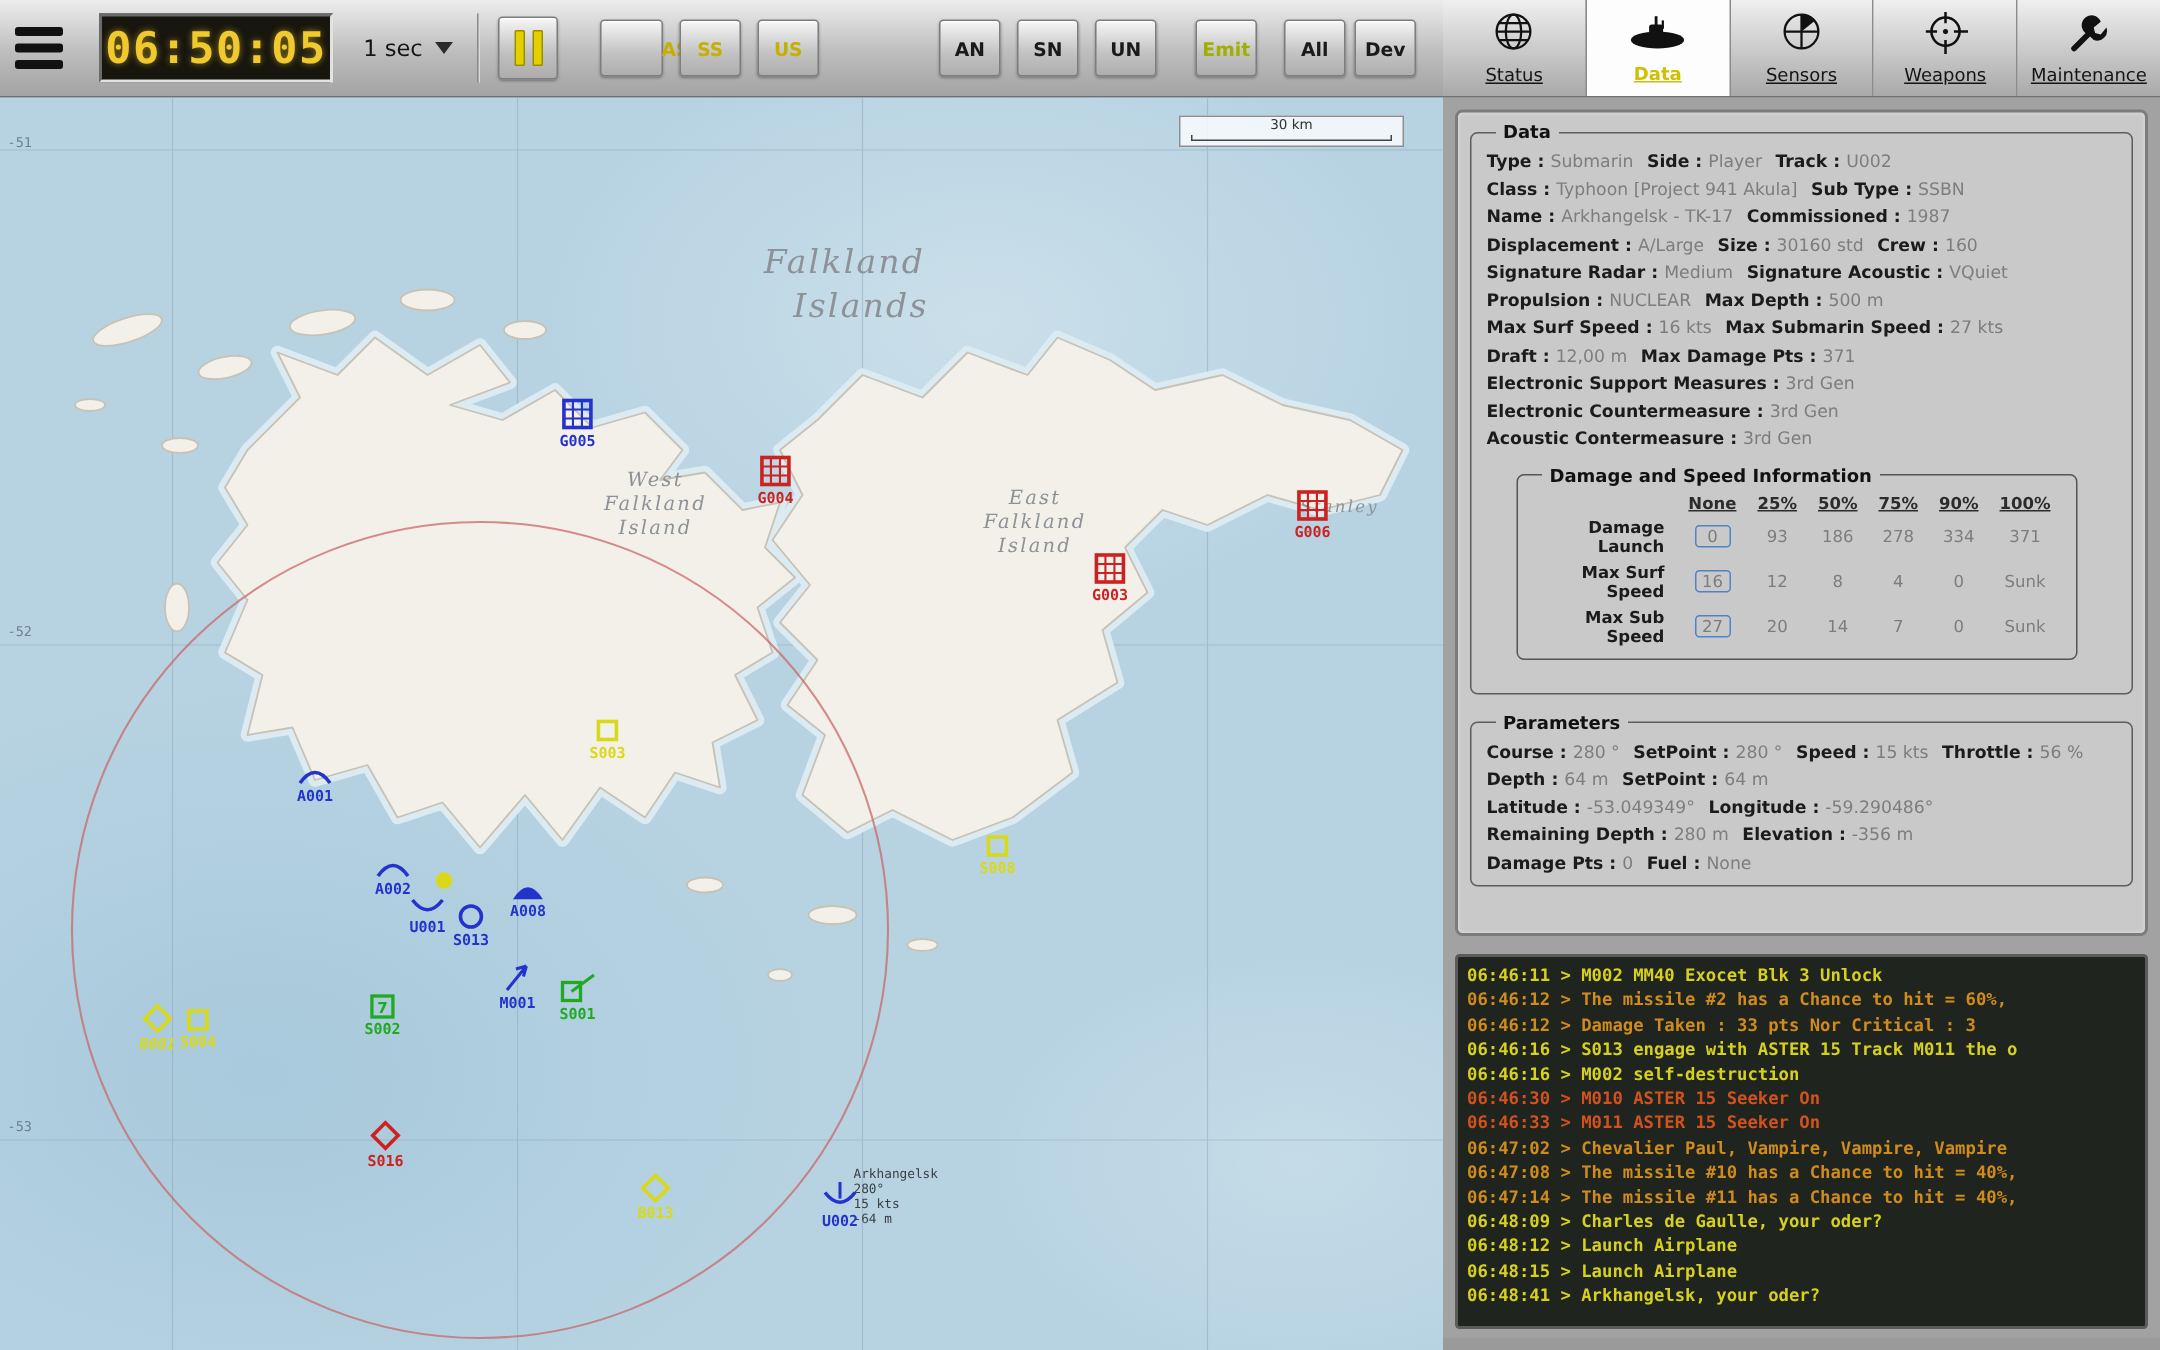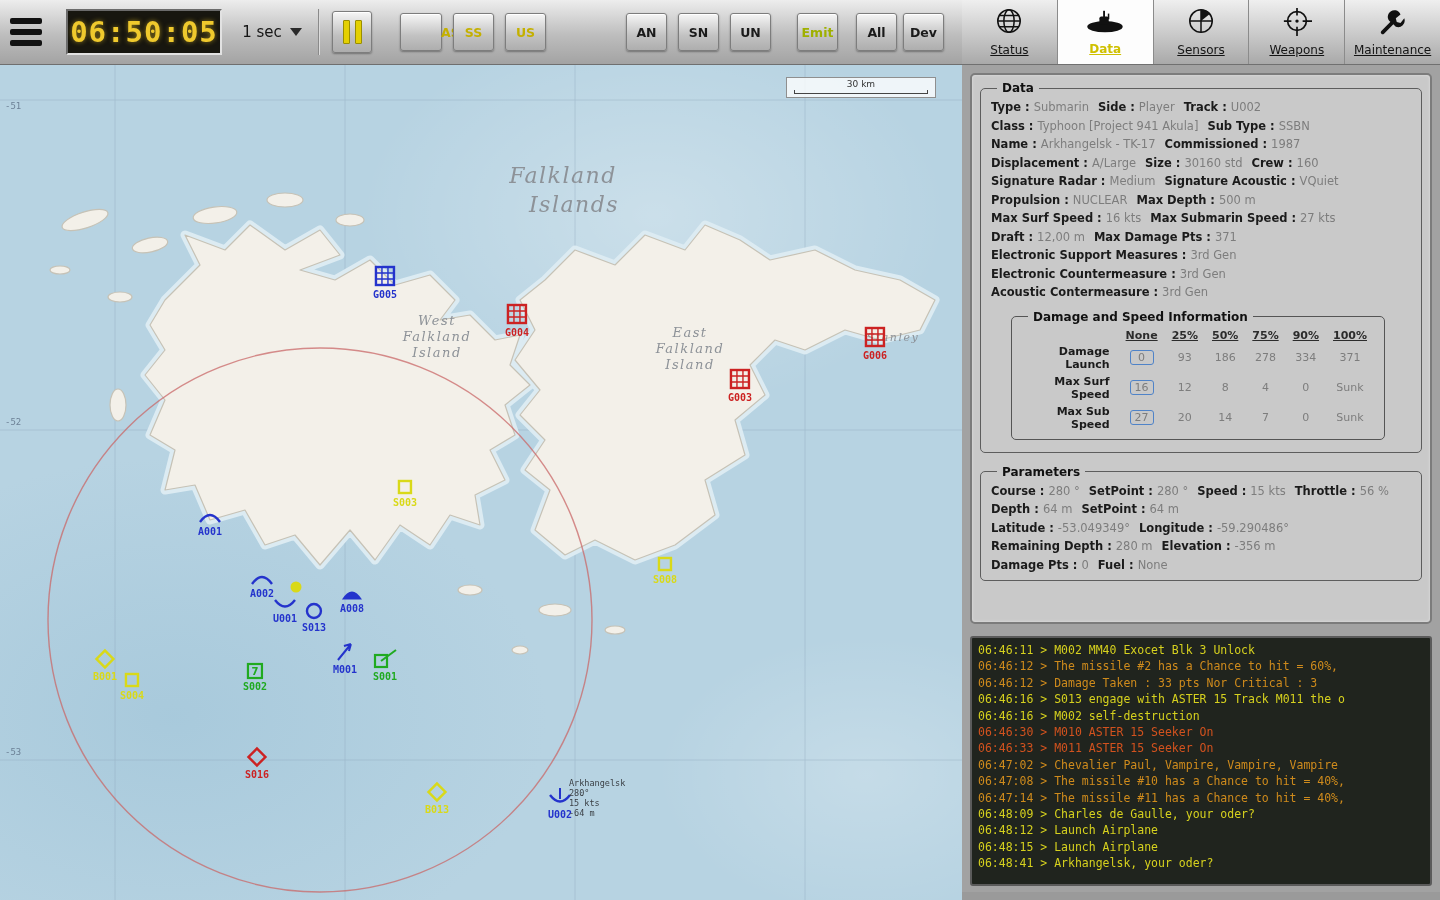--- a/index.html
+++ b/index.html
@@ -72,34 +72,34 @@
   
   #infopanel{position:absolute;left:962px;top:65px;width:478px;height:565px;
     background:#a2a2a2;padding:8px 8px 6px}
   #panel-inner{width:100%;height:100%;background:#c9c9c9;border:2px solid #7c7c7c;
     border-radius:5px;padding:6px 4px;box-shadow:inset 0 0 3px rgba(255,255,255,.5)}
   fieldset{border:1px solid #5d5d5d;border-radius:5px;padding:3px 10px 6px;margin:0 4px 12px}
   legend{font-size:12px;font-weight:bold;color:#111;padding:0 5px;margin-left:6px}
   .info-row{font-size:11.5px;line-height:18.5px;white-space:nowrap;overflow:hidden}
   .lbl{font-weight:bold;color:#1b1b1b}
   .val{color:#7d7d7d;margin-right:9px}
-  #damage-fieldset{margin:8px 26px 6px 20px;border-color:#555}
+  #damage-fieldset{margin:8px 26px 16px 20px;border-color:#555}
   #damage-table{border-collapse:collapse;font-size:11px;margin:1px auto 0}
   #damage-table th{font-weight:bold;color:#2c2c2c;text-decoration:underline;padding:1px 7px;text-align:center}
   #damage-table td{color:#7d7d7d;padding:2px 7px;text-align:center}
   #damage-table td.rowlbl{font-weight:bold;color:#1b1b1b;text-align:right;padding-right:9px}
   .boxed{display:inline-block;min-width:24px;border:1.5px solid #4f83c8;border-radius:3px;padding:0 4px}
 
   
   #consolewrap{position:absolute;left:962px;top:630px;width:478px;height:262px;
     background:#a2a2a2;padding:6px 8px}
   #console{width:100%;height:100%;background:#20241e;border:2px solid #5b5b5b;border-radius:3px;
     padding:4px 6px;overflow:hidden;
     font-family:"DejaVu Sans Mono","Liberation Mono",monospace;
-    font-size:11.5px;font-weight:normal;line-height:16.4px;white-space:nowrap}
+    font-size:11.5px;font-weight:bold;line-height:16.4px;white-space:nowrap}
   .log-yellow{color:#d6d11e}
   .log-orange{color:#cf8b1c}
   .log-red{color:#d2521e}
 </style>
 </head>
 <body>
 
 <div id="app">
 
   <div id="toolbar">
@@ -167,21 +167,21 @@
     <div id="map-labels">
         <div class="place" style="left: 563px; top: 98px; font-size: 22px;">Falkland</div>
         <div class="place" style="left: 574px; top: 127px; font-size: 22px;">Islands</div>
         <div class="place" style="left: 437px; top: 248px; font-size: 13px;">West</div>
         <div class="place" style="left: 437px; top: 264px; font-size: 13px;">Falkland</div>
         <div class="place" style="left: 437px; top: 280px; font-size: 13px;">Island</div>
         <div class="place" style="left: 690px; top: 260px; font-size: 13px;">East</div>
         <div class="place" style="left: 690px; top: 276px; font-size: 13px;">Falkland</div>
         <div class="place" style="left: 690px; top: 292px; font-size: 13px;">Island</div>
         <div class="place" style="left: 893px; top: 266px; font-size: 11px;">Stanley</div>
-        <div class="gridlbl" style="left: 5px; top: 36px;">-51</div>
+        <div class="gridlbl" style="left: 5px; top: 26px;">-51</div>
         <div class="gridlbl" style="left: 5px; top: 352px;">-52</div>
         <div class="gridlbl" style="left: 5px; top: 682px;">-53</div>
       </div>
     <div id="map-markers">
         <div class="marker" style="left: 385px; top: 217px;"><span><svg width="24" height="24">
               <rect x="3" y="3" width="18" height="18" fill="none" stroke="#2433cc" stroke-width="2.4"></rect>
               <path d="M9 3V21M15 3V21M3 9H21M3 15H21" stroke="#2433cc" stroke-width="1.4" fill="none"></path>
             </svg></span><div class="mlabel" style="color:#2433cc">G005</div></div>
         <div class="marker" style="left: 517px; top: 255px;"><span><svg width="24" height="24">
               <rect x="3" y="3" width="18" height="18" fill="none" stroke="#cc2222" stroke-width="2.4"></rect>
@@ -217,21 +217,21 @@
               <path d="M4 21 L17 5 M17 5 l-7 2 M17 5 l-2 7" fill="none" stroke="#2433cc" stroke-width="2"></path>
             </svg></span><div class="mlabel" style="color:#2433cc">M001</div></div>
         <div class="marker" style="left: 385px; top: 600px;"><span><svg width="26" height="22">
               <rect x="3" y="7" width="12" height="12" fill="none" stroke="#20aa20" stroke-width="2.2"></rect>
               <path d="M9 13 L24 2" stroke="#20aa20" stroke-width="2" fill="none"></path>
             </svg></span><div class="mlabel" style="color:#20aa20">S001</div></div>
         <div class="marker" style="left: 255px; top: 612px;"><span><svg width="18" height="18">
               <rect x="2" y="2" width="14" height="14" fill="none" stroke="#20aa20" stroke-width="2.2"></rect>
               <text x="9" y="13" font-size="10" font-weight="bold" fill="#20aa20" text-anchor="middle">7</text>
             </svg></span><div class="mlabel" style="color:#20aa20">S002</div></div>
-        <div class="marker" style="left: 105px; top: 600px;"><span><svg width="22" height="22">
+        <div class="marker" style="left: 105px; top: 620px; font-style: italic;"><span><svg width="22" height="22">
               <rect x="5" y="5" width="12" height="12" fill="none" stroke="#d9d918" stroke-width="2.4" transform="rotate(45 11 11)"></rect>
             </svg></span><div class="mlabel" style="color:#d9d918">B001</div></div>
         <div class="marker" style="left: 132px; top: 621px;"><span><svg width="18" height="18">
               <rect x="3" y="3" width="12" height="12" fill="none" stroke="#d9d918" stroke-width="2.4"></rect>
             </svg></span><div class="mlabel" style="color:#d9d918">S004</div></div>
         <div class="marker" style="left: 405px; top: 428px;"><span><svg width="18" height="18">
               <rect x="3" y="3" width="12" height="12" fill="none" stroke="#d9d918" stroke-width="2.4"></rect>
             </svg></span><div class="mlabel" style="color:#d9d918">S003</div></div>
         <div class="marker" style="left: 665px; top: 505px;"><span><svg width="18" height="18">
               <rect x="3" y="3" width="12" height="12" fill="none" stroke="#d9d918" stroke-width="2.4"></rect>

